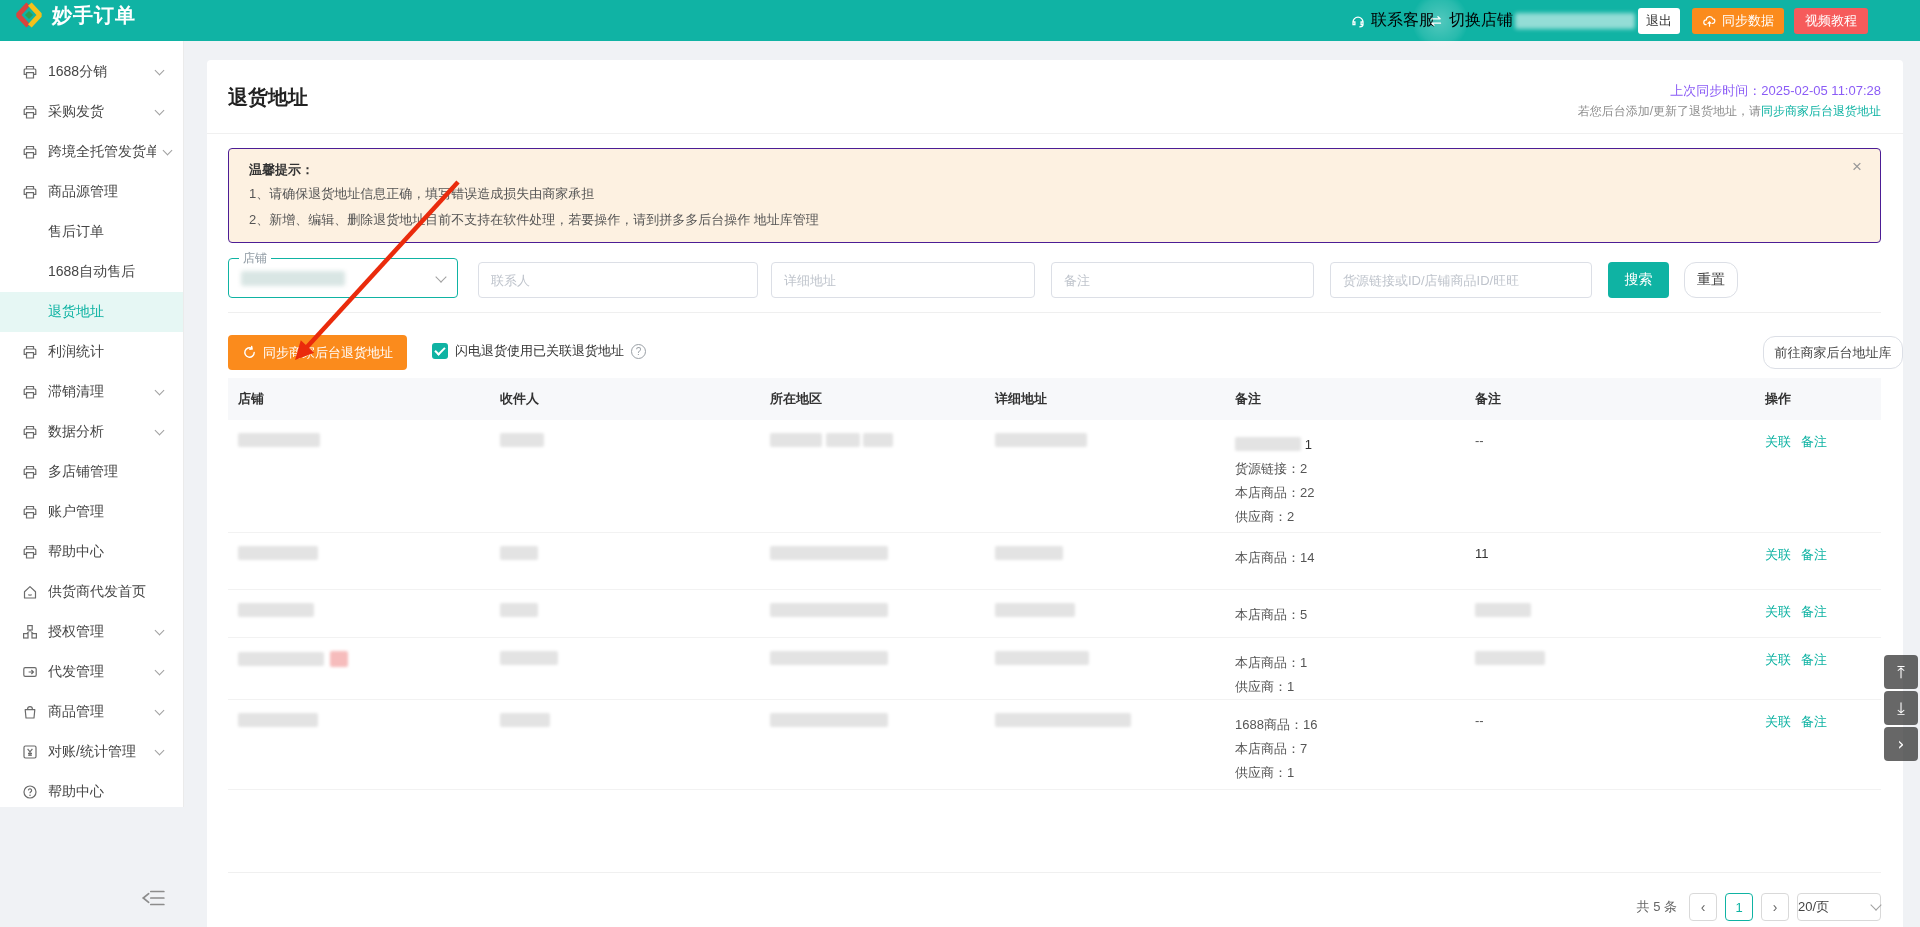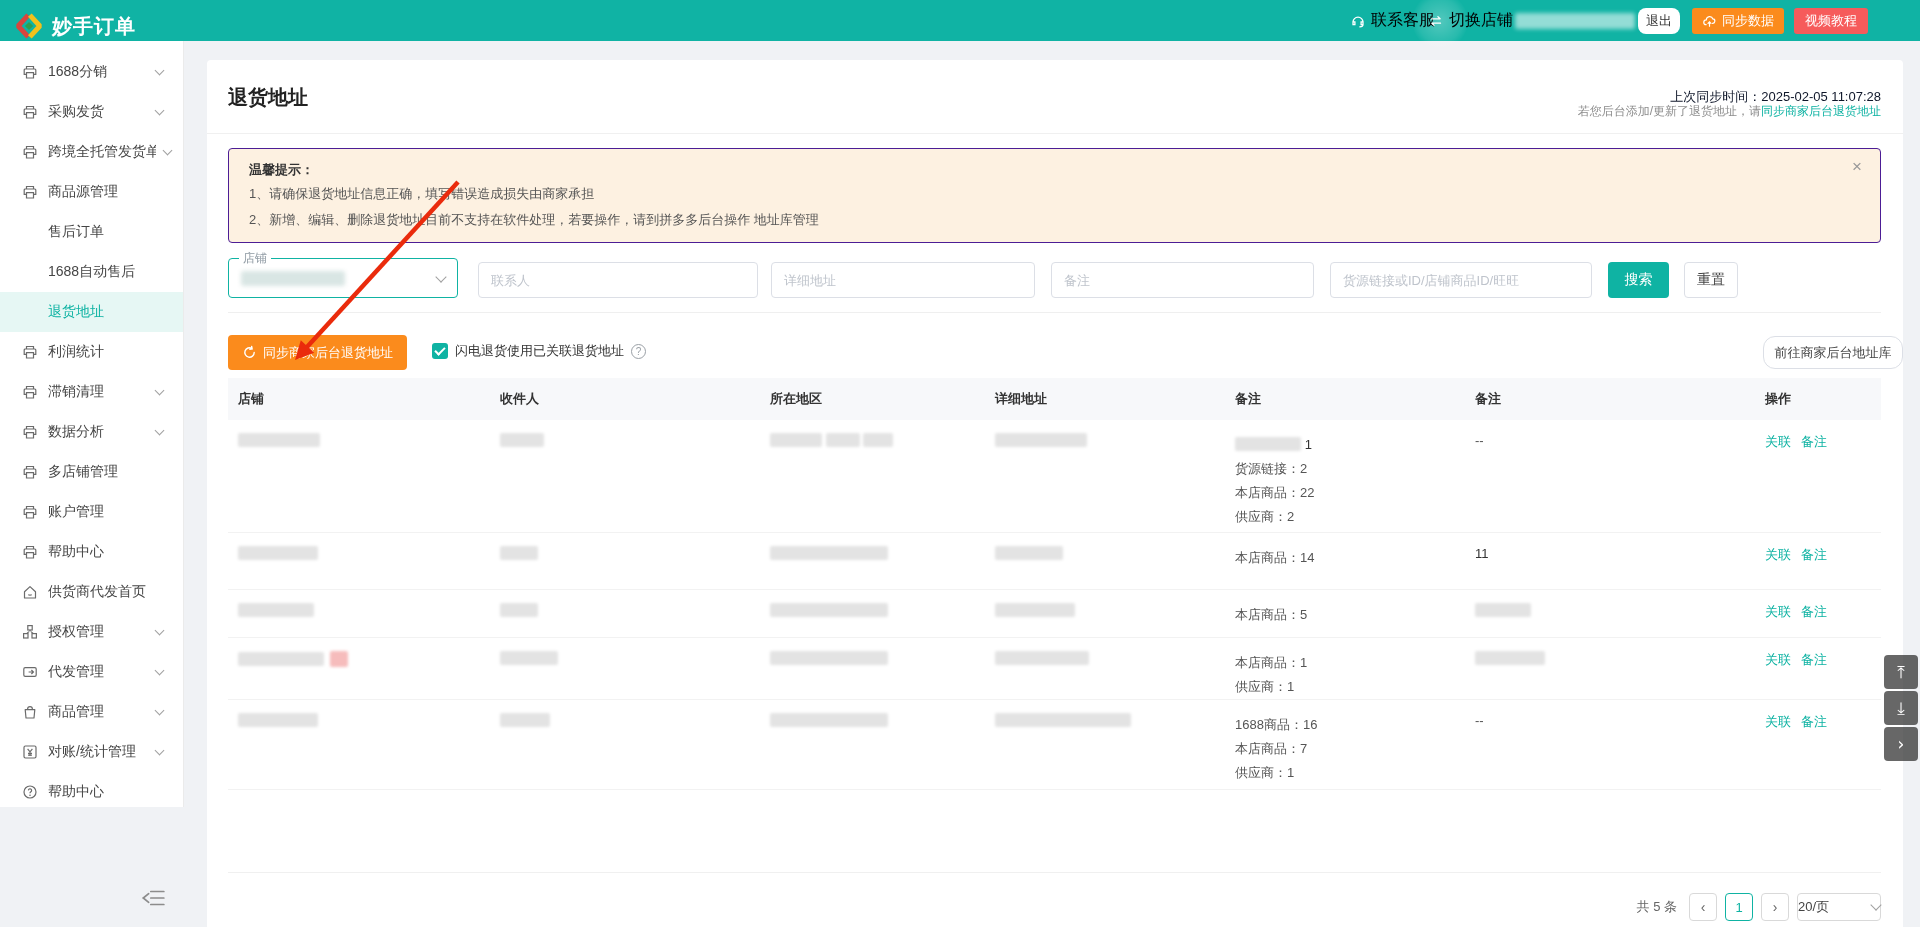--- a/index.html
+++ b/index.html
@@ -1,32 +1,32 @@
 <!DOCTYPE html>
 <html><head>
 <meta charset="utf-8">
 <style>
   * { margin:0; padding:0; box-sizing:border-box; }
   html,body { width:1920px; height:927px; }
   body { font-family:"Liberation Sans","DejaVu Sans",sans-serif; background:#f0f2f5; }
   #app { position:relative; width:1920px; height:927px; overflow:hidden; background:#f0f2f5; }
 
   
-  .topbar { position:absolute; left:0; top:0; width:1920px; height:41px; background:#10b3a4; display:flex; align-items:flex-end; z-index:30; }
+  .topbar { position:absolute; left:0; top:0; width:1920px; height:41px; background:#10b3a4; display:flex; align-items:flex-start; z-index:30; }
   .logo-wrap { display:flex; align-items:center; margin-left:14px; }
   .logo-svg { width:30px; height:30px; }
   .logo-text { color:#fff; font-size:20px; font-weight:bold; margin-left:8px; letter-spacing:1px; }
   .top-link { display:flex; align-items:center; gap:5px; cursor:pointer; } 
   .abs { position:absolute; }
   .spotlight { position:absolute; left:1412px; top:-7px; width:56px; height:56px; border-radius:50%;
     background:radial-gradient(circle, rgba(255,255,255,.28) 0%, rgba(255,255,255,.10) 55%, rgba(255,255,255,0) 72%); }
   .contact-item { left:1350px; top:0; height:41px; }
   .switch-item { left:1428px; top:0; height:41px; }
   .store-blur { left:1515px; top:13px; width:120px; height:16px; border-radius:2px; background:rgba(255,255,255,.55); filter:blur(2px); }
-  .btn-logout { left:1638px; top:8px; width:42px; height:26px; background:#fff; color:#333; font-size:13px; border:none; border-radius:8px; cursor:pointer; }
+  .btn-logout { left:1638px; top:8px; width:42px; height:26px; background:#fff; color:#333; font-size:13px; border:none; border-radius:3px; cursor:pointer; }
   .btn-syncdata { left:1692px; top:8px; height:26px; padding:0 10px; background:#fb8b1c; color:#fff; font-size:13px; border:none; border-radius:3px; display:flex; align-items:center; gap:5px; cursor:pointer; }
   .btn-video { left:1794px; top:8px; height:26px; padding:0 11px; background:#f65b5b; color:#fff; font-size:13px; border:none; border-radius:3px; cursor:pointer; }
 
   
   .sidebar { position:absolute; left:0; top:41px; width:184px; height:766px; background:#fff; border-right:1px solid #ebebeb; z-index:20; padding-top:11px; }
   .s-item { position:relative; height:40px; display:flex; align-items:center; cursor:pointer; color:#454545; font-size:14px; }
   .s-ico { width:16px; height:16px; margin-left:22px; color:#6b6b6b; flex:none; }
   .s-label { margin-left:10px; white-space:nowrap; overflow:hidden; }
   .s-sub .s-label { margin-left:48px; }
   .s-active { color:#0cb2a2; }
@@ -34,21 +34,21 @@
   .s-selected { background:#e6f7f4; color:#0cb2a2; }
   .chev { position:absolute; right:20px; width:7px; height:7px; border-right:1.4px solid #a0a0a0; border-bottom:1.4px solid #a0a0a0; }
   .chev-down { transform:rotate(45deg); top:15px; }
   .chev-up { transform:rotate(-135deg); top:19px; border-color:#0cb2a2; }
   .chev-tight { right:12px; }
   .collapse-btn { position:absolute; left:140px; top:846px; width:26px; height:22px; color:#8c8c8c; cursor:pointer; }
 
   
   .card { position:absolute; left:207px; top:60px; width:1696px; height:880px; background:#fff; border-radius:4px; z-index:5; }
   .page-title { position:absolute; left:21px; top:24px; font-size:20px; font-weight:600; color:#222; }
-  .sync-line1 { position:absolute; right:22px; top:28px; font-size:13px; color:#0f172a; }
+  .sync-line1 { position:absolute; right:22px; top:22px; font-size:13px; color:#8b5cf6; }
   .sync-line2 { position:absolute; right:22px; top:43px; font-size:12px; color:#8c8c8c; }
   .sync-line2 a { color:#0cb2a2; text-decoration:none; }
   .title-divider { position:absolute; left:0; top:73px; width:1696px; height:1px; background:#f0f0f0; }
 
   .notice { position:absolute; left:21px; top:88px; width:1653px; height:95px; background:#fdf1e1; border:1px solid #4c1d95; border-radius:4px; padding:12px 20px; }
   .notice-title { font-size:13px; font-weight:bold; color:#333; line-height:18px; }
   .notice-line { font-size:13px; color:#555; line-height:22px; margin-top:4px; }
   .notice-close { position:absolute; right:18px; top:8px; font-size:17px; color:#999; cursor:pointer; line-height:20px; }
 
   
@@ -56,21 +56,21 @@
   .f-select-label { position:absolute; left:10px; top:-9px; background:#fff; padding:0 4px; font-size:12px; color:#8f9aa3; }
   .f-select-valblur { position:absolute; left:12px; top:12px; width:104px; height:15px; background:#d9e6e4; border-radius:2px; filter:blur(2px); }
   .f-select-chev { position:absolute; right:12px; top:14px; width:8px; height:8px; border-right:1.4px solid #a0a0a0; border-bottom:1.4px solid #a0a0a0; transform:rotate(45deg); }
   .f-input { position:absolute; top:202px; height:36px; border:1px solid #dcdfe6; border-radius:4px; font-size:13px; color:#333; padding:0 12px; outline:none; font-family:inherit; }
   .f-input::placeholder { color:#bfc4cc; }
   .fi-contact { left:271px; width:280px; }
   .fi-address { left:564px; width:264px; }
   .fi-remark  { left:844px; width:263px; }
   .fi-source  { left:1123px; width:262px; }
   .btn-search { position:absolute; left:1401px; top:202px; width:61px; height:36px; background:#0fb3a3; color:#fff; border:none; border-radius:4px; font-size:14px; cursor:pointer; }
-  .btn-reset  { position:absolute; left:1477px; top:202px; width:54px; height:36px; background:#fff; color:#444; border:1px solid #dcdfe6; border-radius:4px; font-size:14px; cursor:pointer; }
+  .btn-reset  { position:absolute; left:1477px; top:202px; width:54px; height:36px; background:#fff; color:#444; border:1px solid #dcdfe6; border-radius:12px; font-size:14px; cursor:pointer; }
 
   .sec-divider { position:absolute; left:21px; top:252px; width:1653px; height:1px; background:#efefef; }
 
   
   .btn-syncaddr { position:absolute; left:21px; top:275px; height:35px; padding:0 14px; background:#fb8b1c; color:#fff; border:none; border-radius:4px; font-size:13px; display:flex; align-items:center; gap:6px; cursor:pointer; }
   .flash-wrap { position:absolute; left:225px; top:282px; display:flex; align-items:center; gap:7px; }
   .cbox { width:16px; height:16px; background:#0fb3a3; border-radius:3px; position:relative; cursor:pointer; flex:none; }
   .cbox:after { content:""; position:absolute; left:5px; top:2px; width:4px; height:8px; border-right:2px solid #fff; border-bottom:2px solid #fff; transform:rotate(45deg); }
   .flash-label { font-size:13px; color:#333; }
   .help-ico { width:15px; height:15px; border:1px solid #9aa0a6; border-radius:50%; color:#9aa0a6; font-size:10px; display:flex; align-items:center; justify-content:center; cursor:pointer; }

